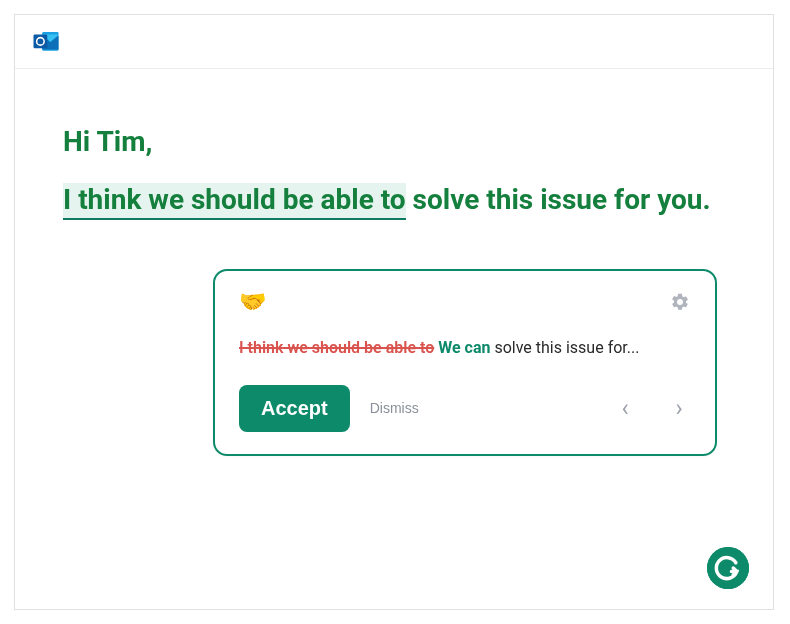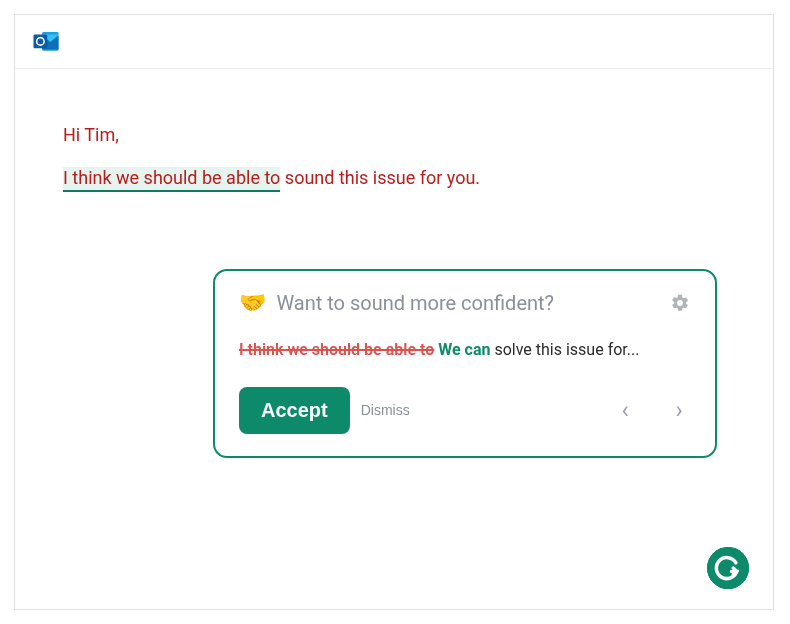--- a/index.html
+++ b/index.html
@@ -27,23 +27,24 @@
       padding-left: 14px;
     }
     .outlook-icon {
       width: 34px;
       height: 30px;
       position: relative;
     }
     .outlook-icon svg { display: block; }
     .body-area {
       padding: 52px 48px 0 48px;
-      font-size: 18px;
+      font-size: 28px;
       line-height: 1.5;
-      color: #b91c1c;
+      color: #15803d;
+      font-weight: bold;
     }
     .greeting { margin-bottom: 16px; }
     .sentence { margin-top: 4px; }
     .highlighted {
       background: #e6f4f0;
       border-bottom: 2px solid #0f7a5f;
       padding-bottom: 2px;
     }
     .suggestion-card {
       position: absolute;
@@ -95,21 +96,21 @@
     }
     .replacement {
       color: #0d8a6a;
       font-weight: 700;
     }
     .card-actions {
       display: flex;
       align-items: center;
       justify-content: space-between;
     }
-    .left-actions { display: flex; align-items: center; gap: 11px; }
+    .left-actions { display: flex; align-items: center; gap: 20px; }
     .accept-btn {
       background: #0d8a6a;
       color: #ffffff;
       font-weight: 700;
       font-size: 20px;
       border: none;
       border-radius: 8px;
       padding: 12px 22px;
       cursor: pointer;
     }
@@ -157,29 +158,28 @@
         <path d="M18 12 L44 12 L31 24 Z" fill="#35c1f1"></path>
         <rect x="4" y="12" width="22" height="22" rx="2" fill="#0b5aa6"></rect>
         <circle cx="15" cy="23" r="6" fill="none" stroke="#ffffff" stroke-width="2.5"></circle>
       </svg>
     </span>
   </div>
 
   <div class="body-area">
     <div class="greeting">Hi Tim,</div>
     <div class="sentence">
-      <span class="highlighted">I think we should be able to</span><span> sound this issue for you.</span>
+      <span class="highlighted">I think we should be able to</span><span> solve this issue for you.</span>
     </div>
   </div>
 
   <div class="suggestion-card">
     <div class="card-header">
       <div class="card-header-left">
         <span class="handshake">🤝</span>
-        <span class="prompt-text">Want to sound more confident?</span>
       </div>
       <span class="gear-btn">
         <svg viewBox="0 0 24 24" width="20" height="20" fill="currentColor">
           <path d="M19.14,12.94a7.14,7.14,0,0,0,.05-.94,7.14,7.14,0,0,0-.05-.94l2.03-1.58a.5.5,0,0,0,.12-.64l-1.92-3.32a.5.5,0,0,0-.61-.22l-2.39.96a7.03,7.03,0,0,0-1.62-.94l-.36-2.54A.5.5,0,0,0,13.9,2h-3.8a.5.5,0,0,0-.49.42L9.25,4.96a7.03,7.03,0,0,0-1.62.94l-2.39-.96a.5.5,0,0,0-.61.22L2.71,8.48a.5.5,0,0,0,.12.64l2.03,1.58a7.14,7.14,0,0,0-.05.94,7.14,7.14,0,0,0,.05.94L2.83,14.16a.5.5,0,0,0-.12.64l1.92,3.32a.5.5,0,0,0,.61.22l2.39-.96a7.03,7.03,0,0,0,1.62.94l.36,2.54a.5.5,0,0,0,.49.42h3.8a.5.5,0,0,0,.49-.42l.36-2.54a7.03,7.03,0,0,0,1.62-.94l2.39.96a.5.5,0,0,0,.61-.22l1.92-3.32a.5.5,0,0,0-.12-.64ZM12,15.5A3.5,3.5,0,1,1,15.5,12,3.5,3.5,0,0,1,12,15.5Z"></path>
         </svg>
       </span>
     </div>
 
     <div class="suggestion-body">
       <span class="strike">I think we should be able to</span><span class="replacement"> We can</span><span> solve this issue for...</span>

